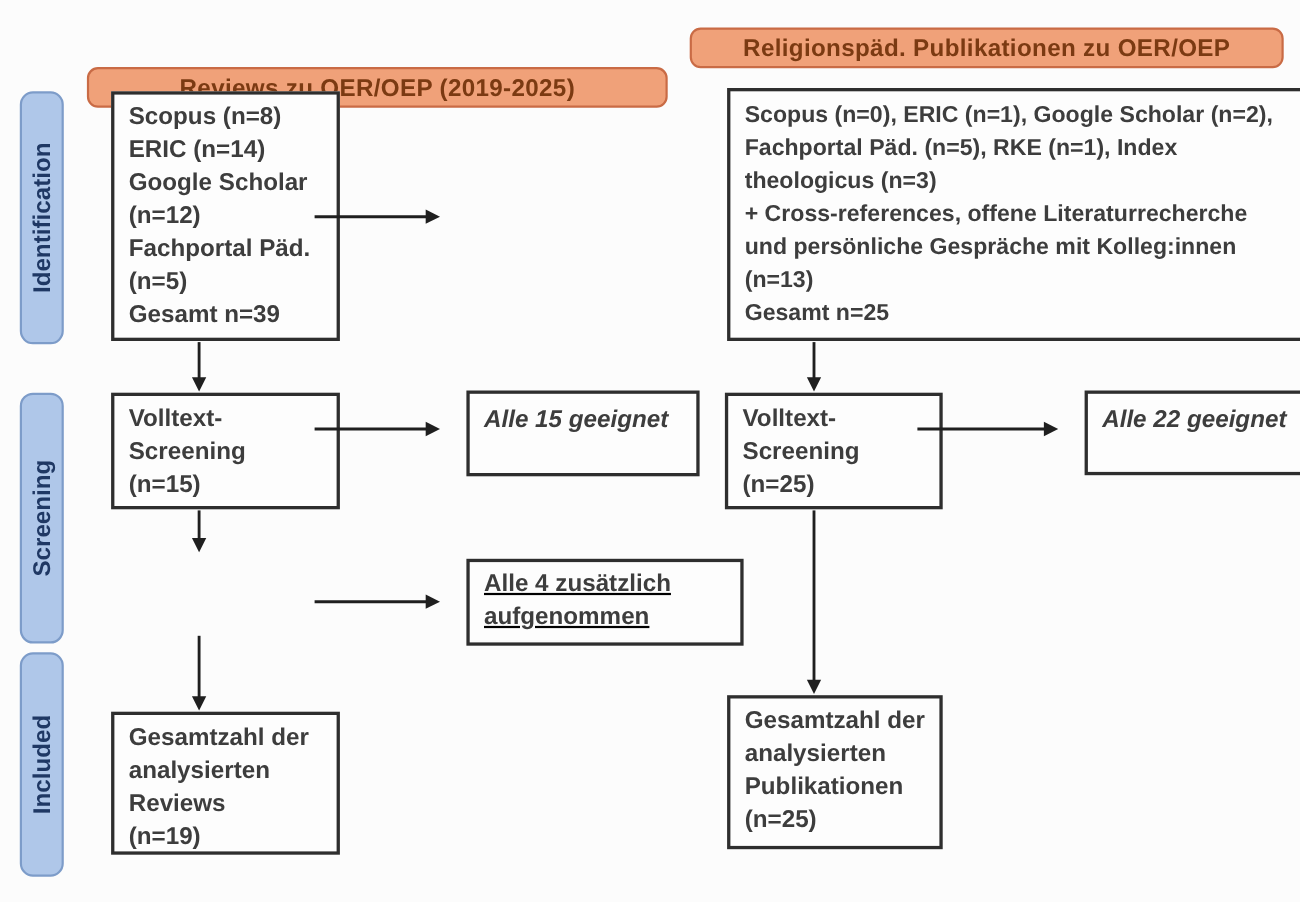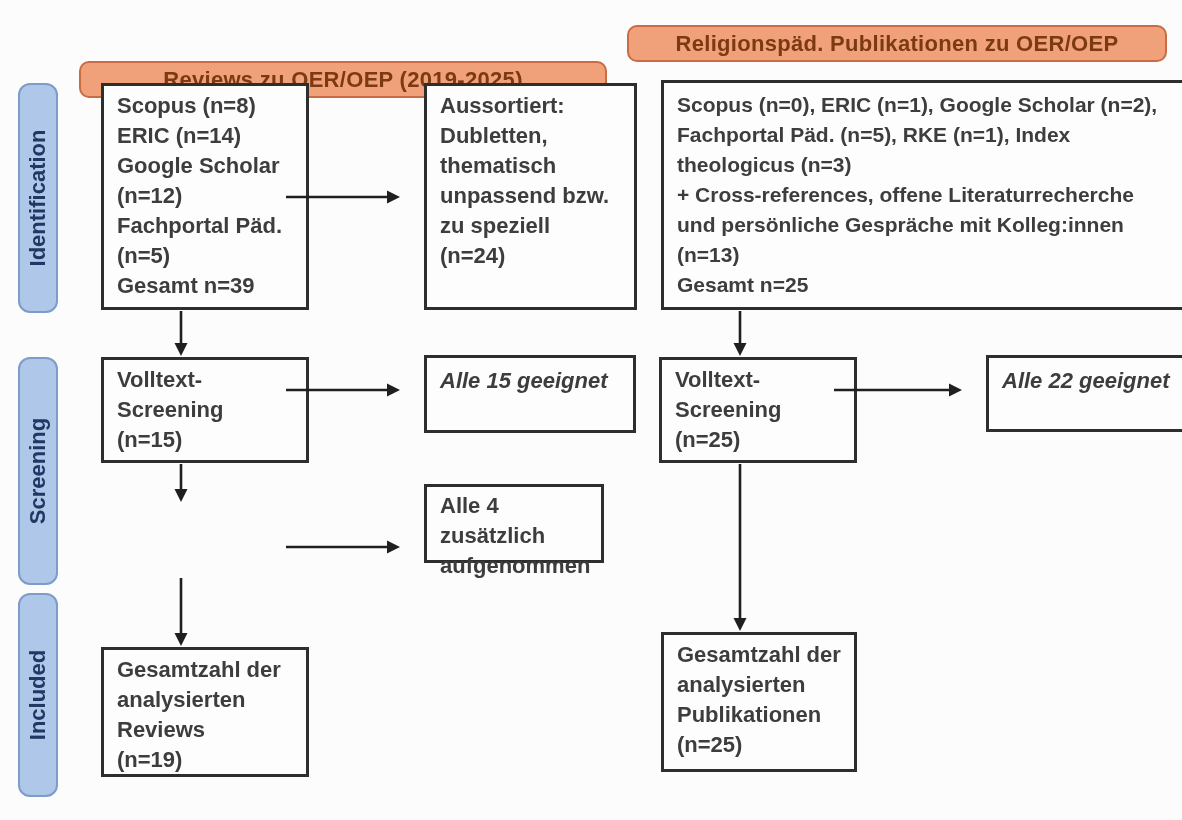--- a/index.html
+++ b/index.html
@@ -95,37 +95,29 @@
 
   <div class="box" style="left:77px;top:83px;width:208px;height:227px;">
     <div class="box-text">Scopus (n=8)
 ERIC (n=14)
 Google Scholar
 (n=12)
 Fachportal Päd.
 (n=5)
 Gesamt n=39</div>
   </div>
-  <div class="box" style="left:400px;top:83px;width:213px;height:227px;">
-    <div class="box-text">Aussortiert:
-Dubletten,
-thematisch
-unpassend bzw.
-zu speziell
-(n=24)</div>
-  </div>
   <div class="box" style="left:77px;top:357px;width:208px;height:106px;">
     <div class="box-text">Volltext-
 Screening
 (n=15)</div>
   </div>
   <div class="box" style="left:400px;top:355px;width:212px;height:78px;">
     <div class="box-text pt8">Alle 15 geeignet</div>
   </div>
-  <div class="box" style="left:400px;top:484px;width:180px;height:79px;">
+  <div class="box" style="left:400px;top:508px;width:252px;height:79px;text-decoration:underline;">
     <div class="box-text pt4">Alle 4 zusätzlich
 aufgenommen</div>
   </div>
   <div class="box" style="left:77px;top:647px;width:208px;height:130px;">
     <div class="box-text">Gesamtzahl der
 analysierten
 Reviews
 (n=19)</div>
   </div>
 

